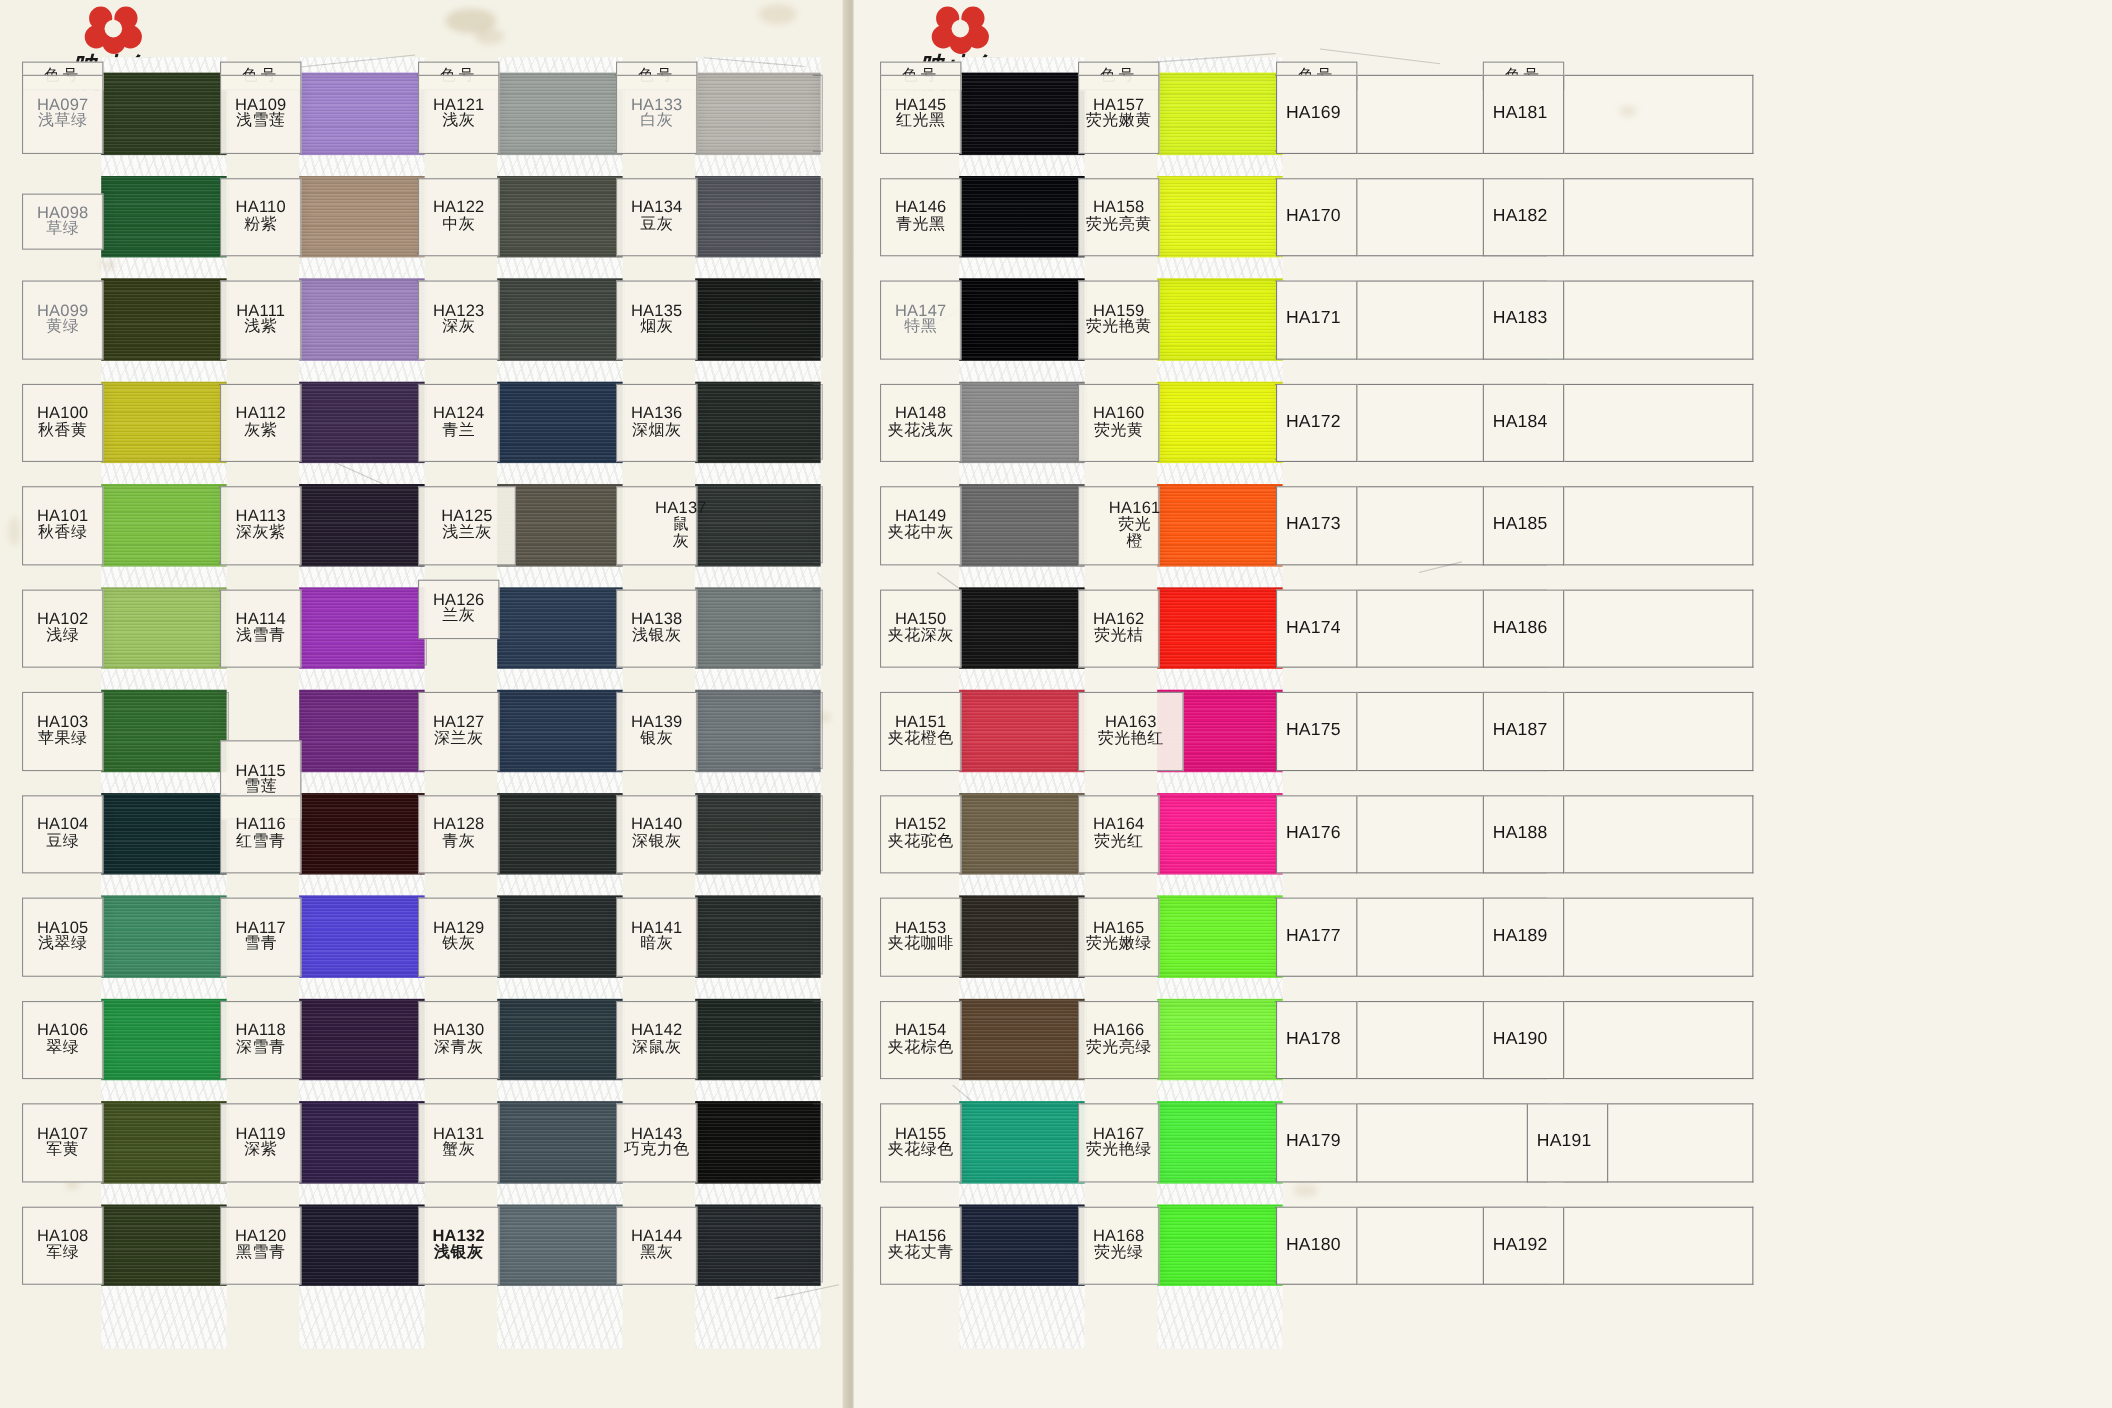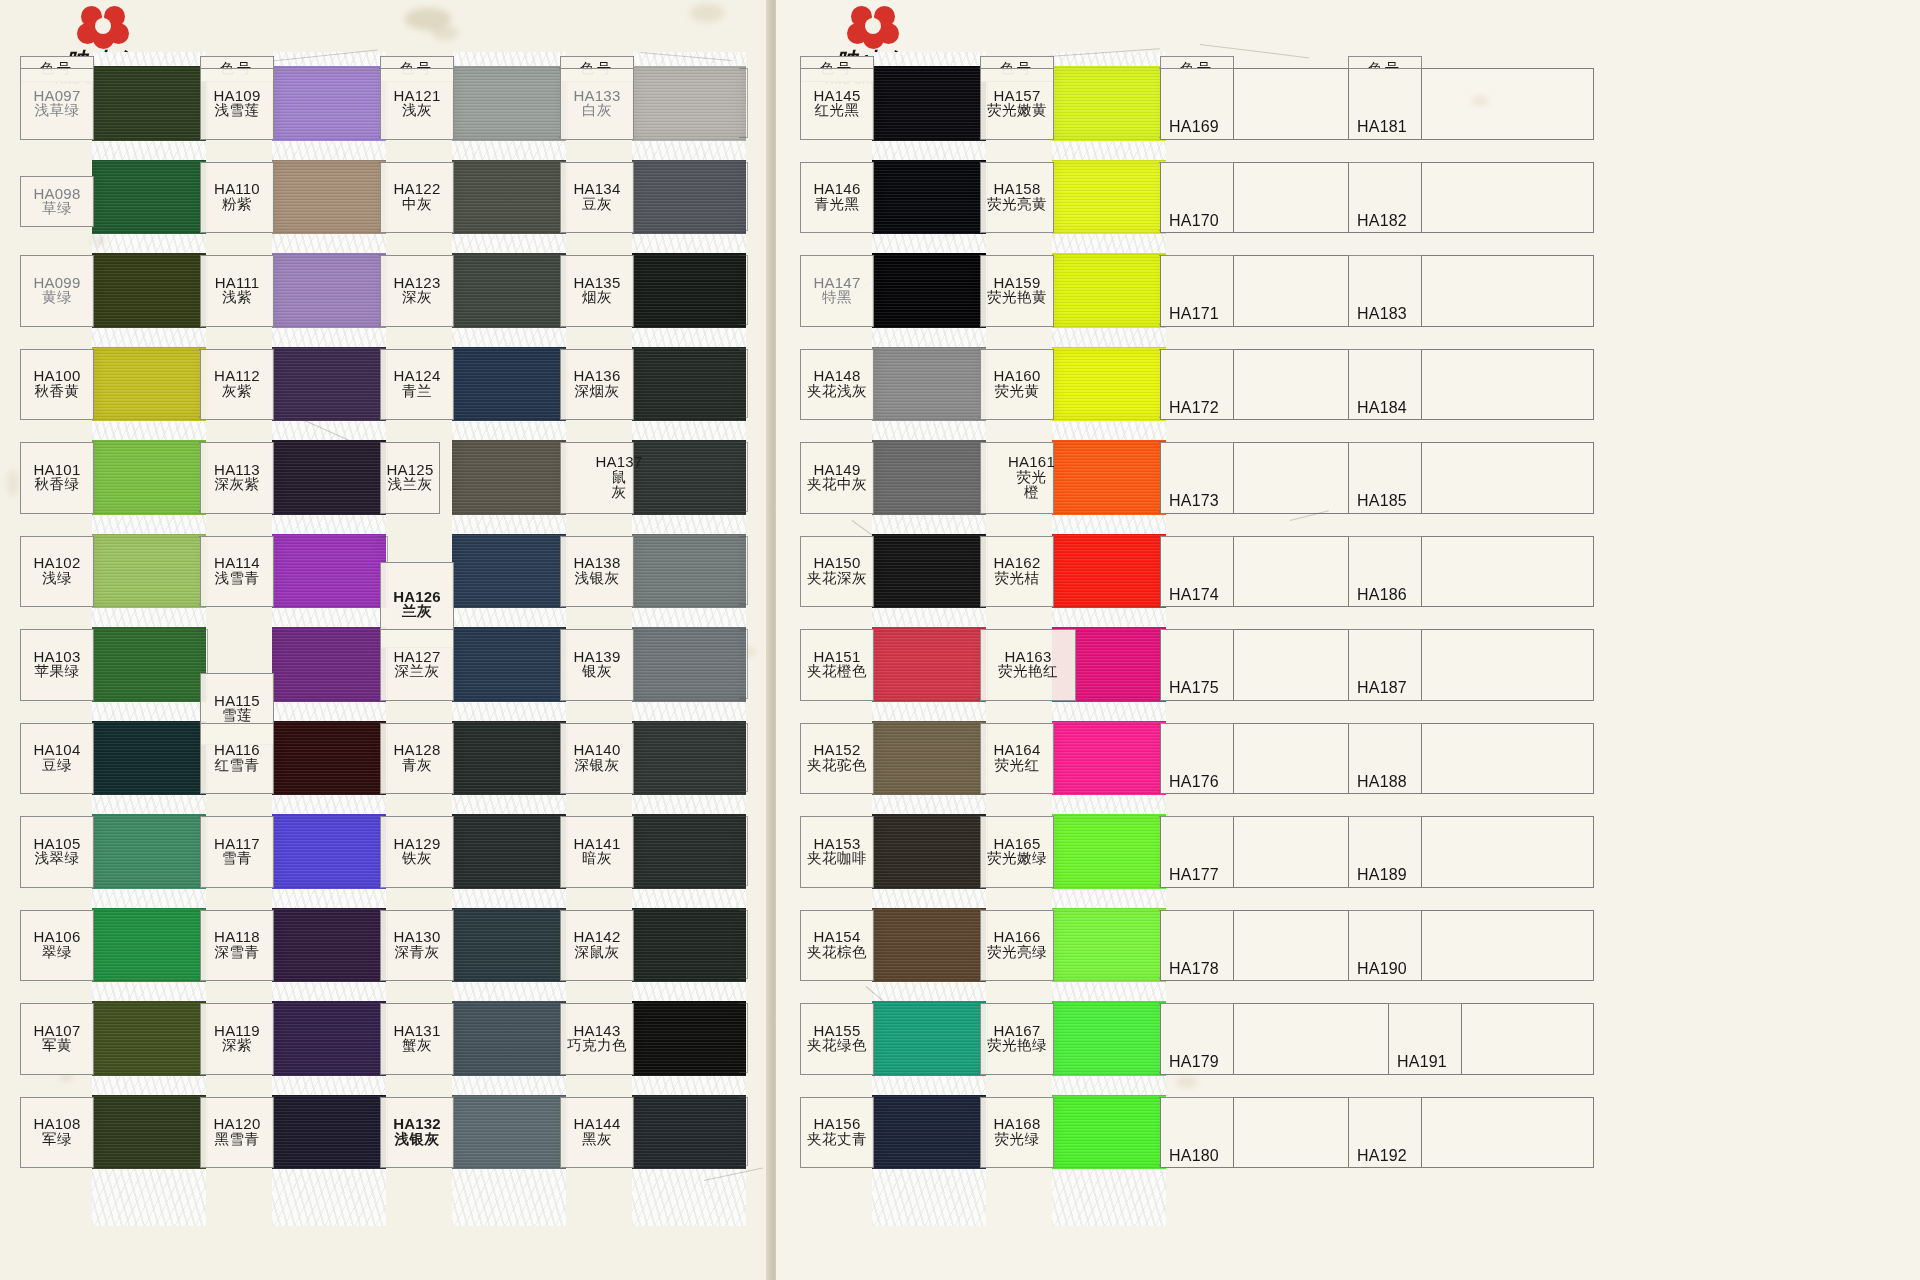--- a/index.html
+++ b/index.html
@@ -82,21 +82,21 @@
   }
   .lbl .nm {
     font-size:14.5px; color:#1d1d1d; letter-spacing:.5px; text-align:center;
     font-family:"DejaVu Sans","Liberation Sans",sans-serif;
     max-width:66px; line-height:1.06;
   }
   .lbl.faded .code, .lbl.faded .nm { color:#7d8086; }
   .lbl.empty {
     border:1px solid #7d7d7d;
     background:#f7f4ec;
-    align-items:flex-start; justify-content:flex-end; padding-left:8px;
+    align-items:flex-start; justify-content:center; padding-left:8px;
   }
   .lbl.empty .code { font-size:16px; color:#161616; }
 
   
   .blank-cell {
     position:absolute; border:1px solid #7d7d7d; border-left:none;
     background:#f8f5ed;
   }
 
   
@@ -367,25 +367,25 @@
           <div class="nm">中灰</div>
         </div>
         <div class="lbl" style="position: absolute; left: 0px; top: 199px; width: 74px; height: 71.5px; border-top: 1px solid rgb(141, 141, 141);">
           <div class="code">HA123</div>
           <div class="nm">深灰</div>
         </div>
         <div class="lbl" style="position: absolute; left: 0px; top: 292.5px; width: 74px; height: 71.5px; border-top: 1px solid rgb(141, 141, 141);">
           <div class="code">HA124</div>
           <div class="nm">青兰</div>
         </div>
-        <div class="lbl" style="position: absolute; left: 0px; top: 386px; width: 60px; height: 71.5px; border-top: 1px solid rgb(141, 141, 141);">
+        <div class="lbl" style="position: absolute; left: 0px; top: 386px; width: 89px; height: 71.5px; border-top: 1px solid rgb(141, 141, 141);">
           <div class="code">HA125</div>
           <div class="nm">浅兰灰</div>
         </div>
-        <div class="lbl" style="position: absolute; left: 0px; top: 506px; width: 74px; height: 86px; border-top: 1px solid rgb(141, 141, 141); font-weight: bold;">
+        <div class="lbl" style="position: absolute; left: 0px; top: 471px; width: 74px; height: 54px; border-top: 1px solid rgb(141, 141, 141);">
           <div class="code">HA126</div>
           <div class="nm">兰灰</div>
         </div>
         <div class="lbl" style="position: absolute; left: 0px; top: 573px; width: 74px; height: 71.5px; border-top: 1px solid rgb(141, 141, 141);">
           <div class="code">HA127</div>
           <div class="nm">深兰灰</div>
         </div>
         <div class="lbl" style="position: absolute; left: 0px; top: 666.5px; width: 74px; height: 71.5px; border-top: 1px solid rgb(141, 141, 141);">
           <div class="code">HA128</div>
           <div class="nm">青灰</div>

